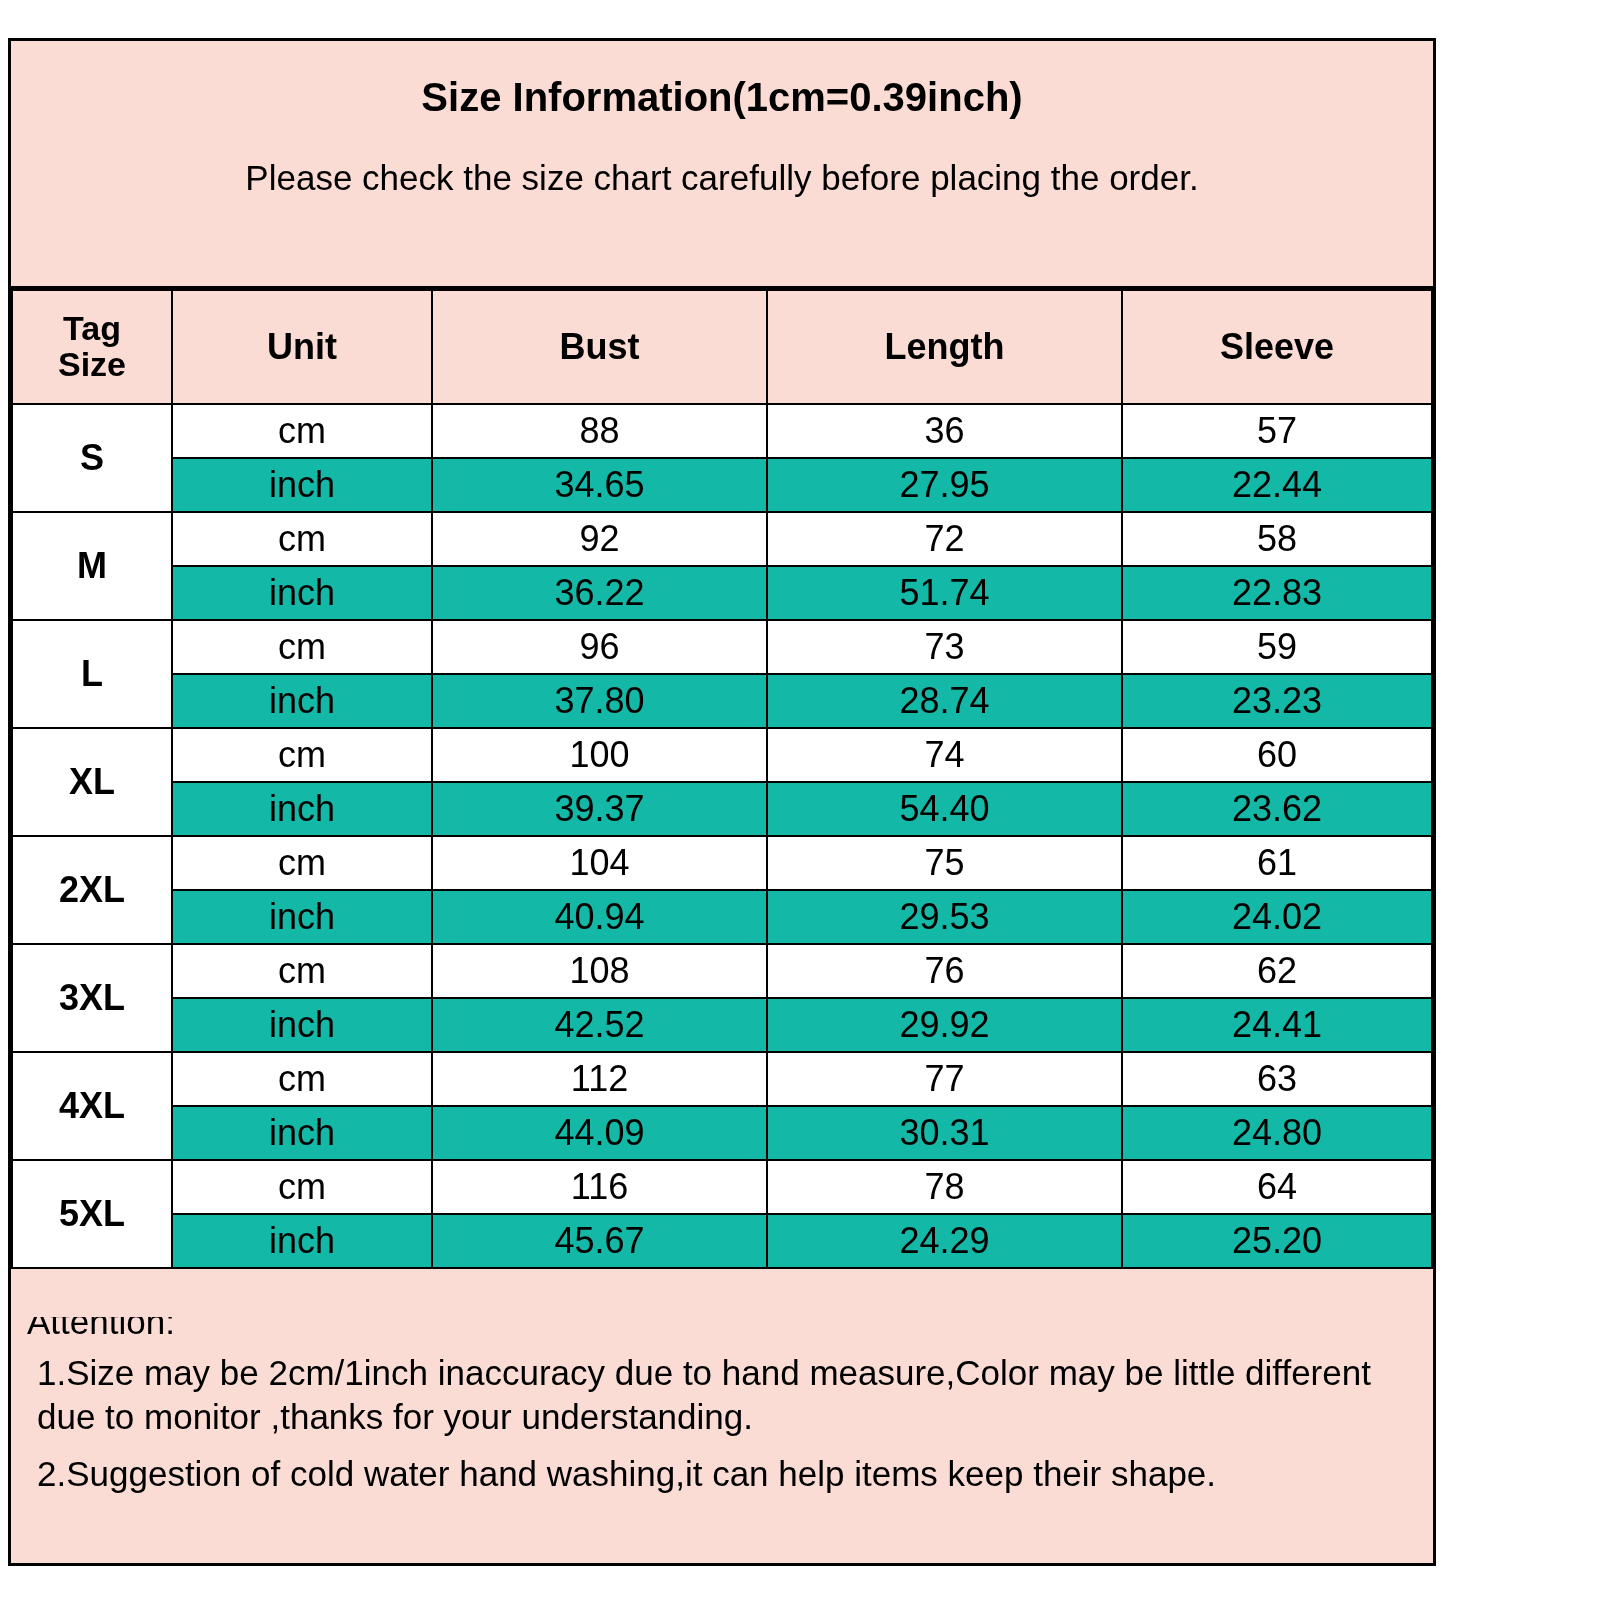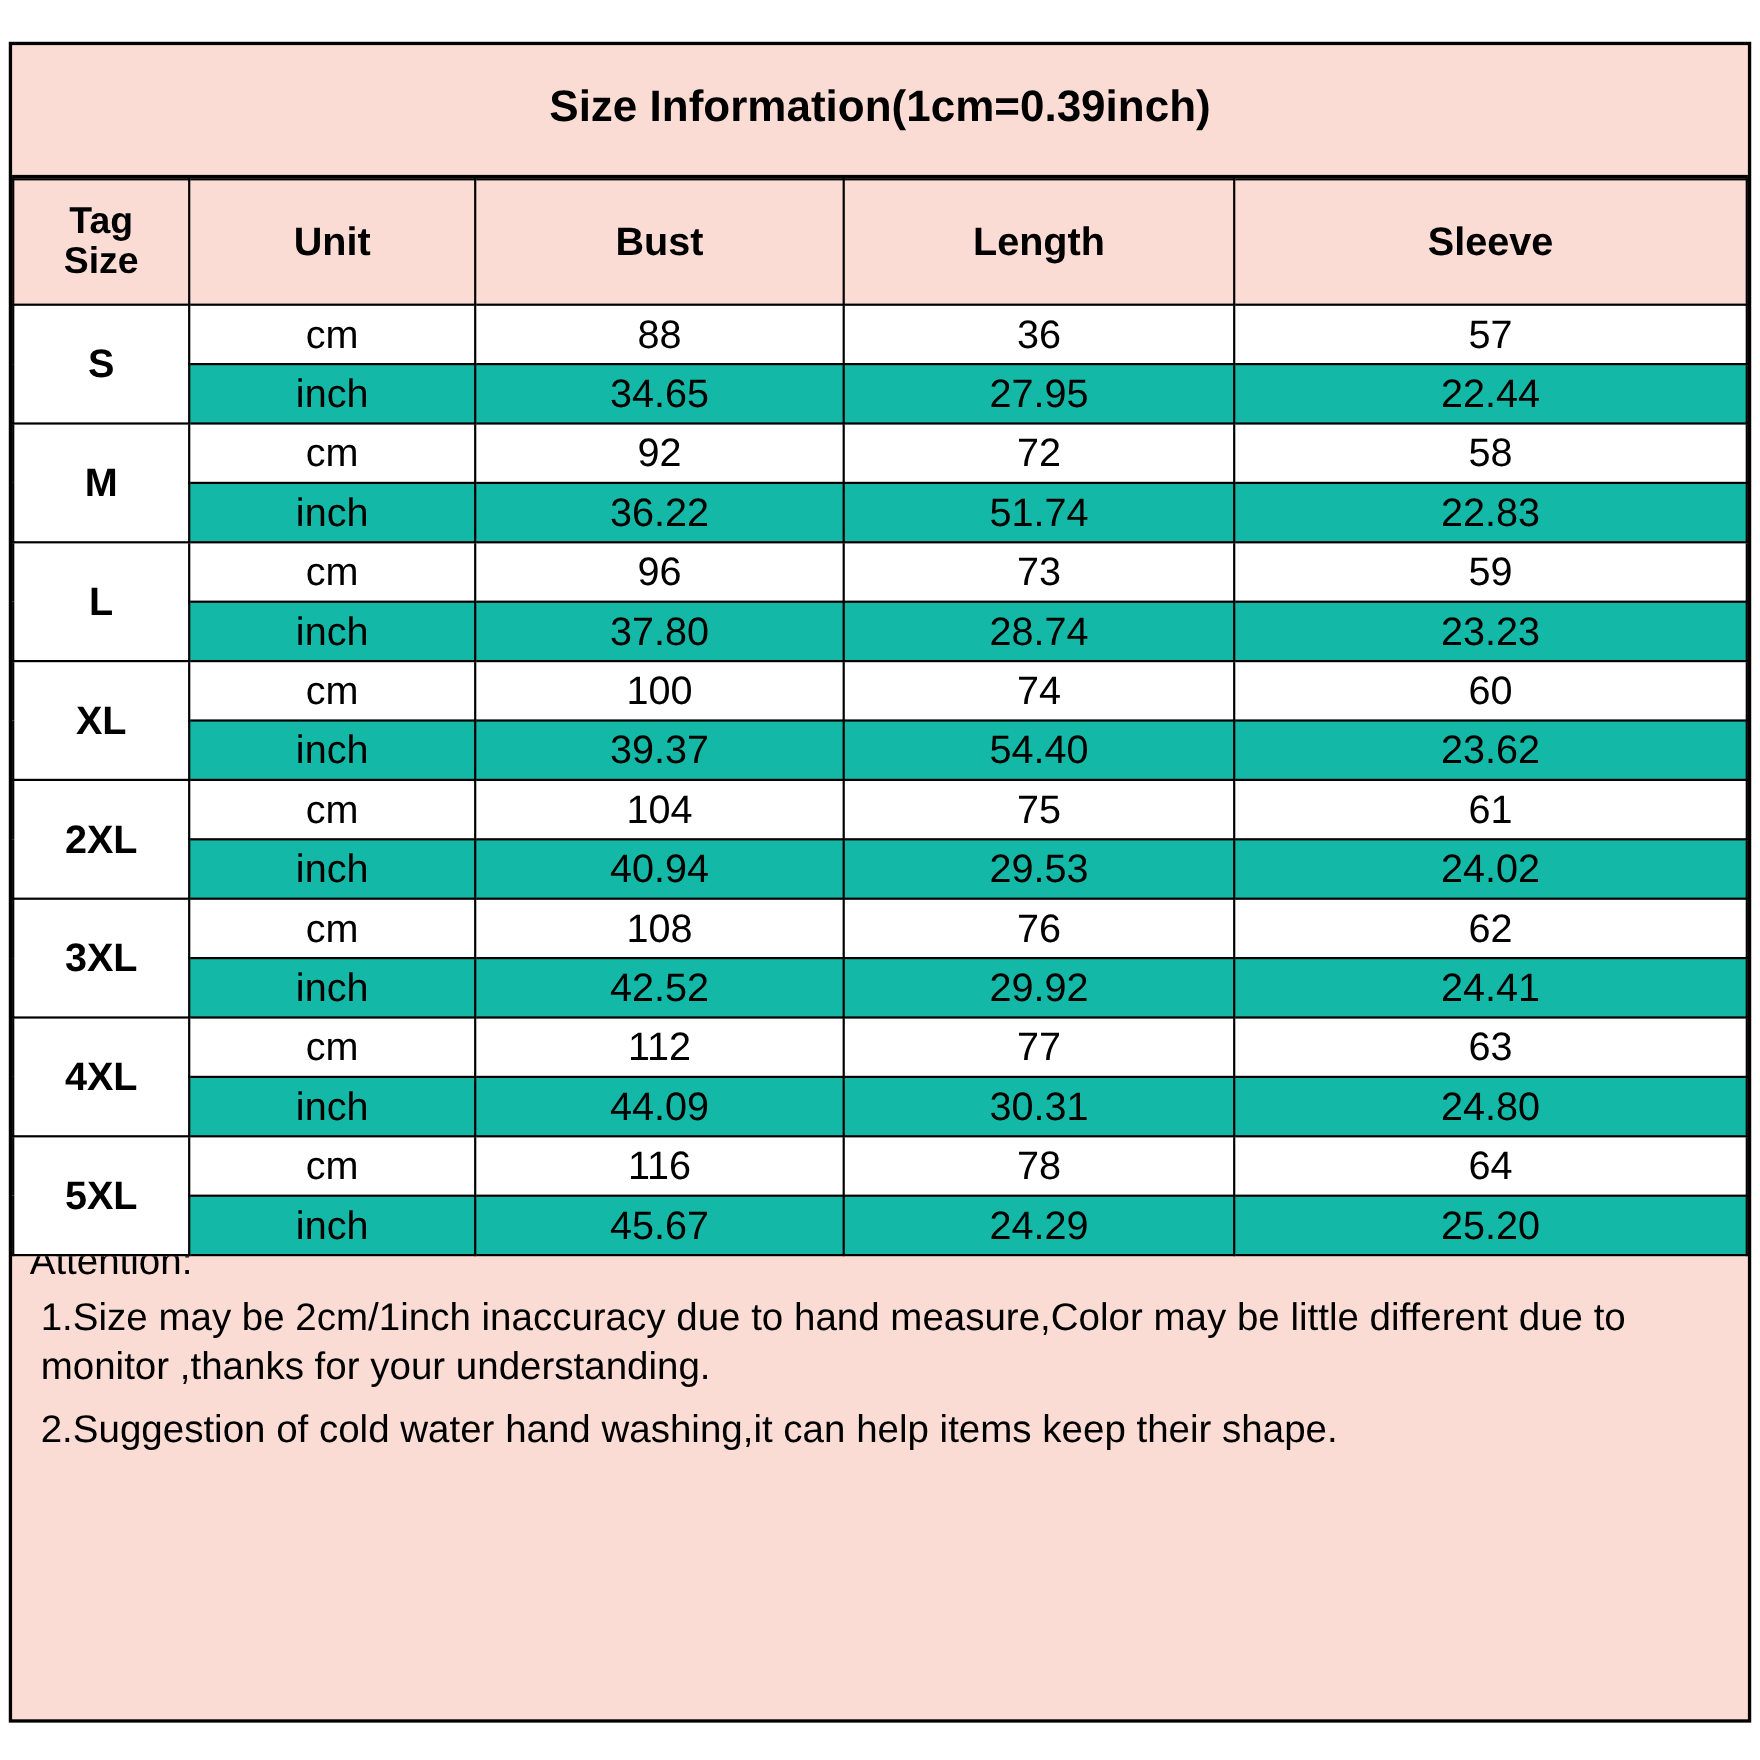--- a/index.html
+++ b/index.html
@@ -20,27 +20,28 @@
     width: 1600px;
     height: 1600px;
     box-sizing: border-box;
     background: #ffffff;
   }
 
   .chart-frame {
     position: absolute;
     left: 8px;
     top: 38px;
-    width: 1584px;
+    width: 1428px;
     height: 1528px;
     box-sizing: border-box;
     background: #fadcd5;
     border: 3px solid #000000;
     display: flex;
     flex-direction: column;
+    gap: 48px;
   }
 
   .heading-block {
     padding: 34px 20px 8px 20px;
     text-align: center;
   }
 
   .title {
     font-size: 40px;
     font-weight: bold;
@@ -140,20 +141,21 @@
   }
 </style>
 </head>
 <body>
 
 <div class="page">
   <div class="chart-frame">
 
     <div class="heading-block">
       <div class="title">Size Information(1cm=0.39inch)</div>
+      <div class="subtitle">Please check the size chart carefully before placing the order.</div>
     </div>
 
     <div class="table-wrap">
       <table class="size-table">
         <colgroup>
           <col class="col-tag">
           <col class="col-unit">
           <col class="col-bust">
           <col class="col-length">
           <col class="col-sleeve">

